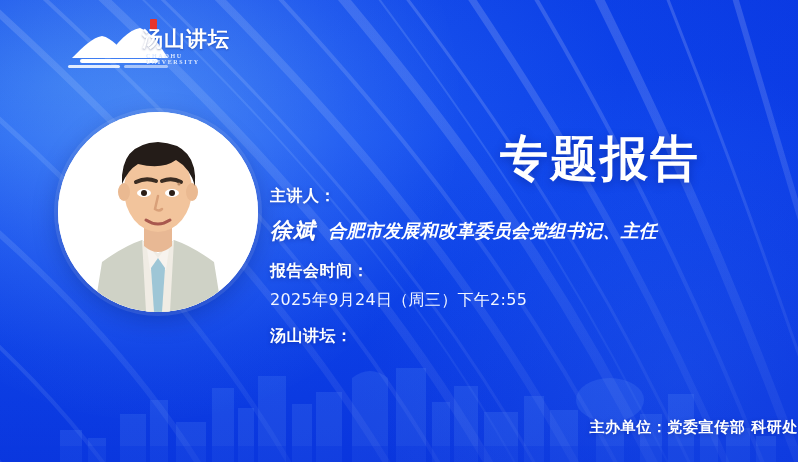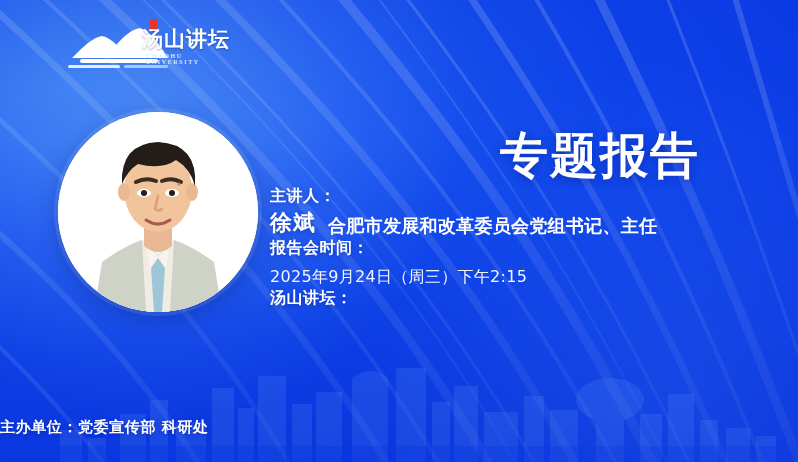--- a/index.html
+++ b/index.html
@@ -71,51 +71,51 @@
     font-size:45px;line-height:48px;font-weight:bold;color:#ffffff;
     letter-spacing:1px;
     font-family:"DejaVu Sans","Liberation Sans",sans-serif;
     text-shadow:0 2px 10px rgba(3,25,120,.45);
     white-space:nowrap;
   }
   .title2{
     position:absolute;left:500px;top:133px;
     font-size:48px;line-height:52px;font-weight:bold;color:#ffffff;
     letter-spacing:2px;
-    font-family:Liberation Mono, monospace;
+    font-family:Liberation Sans, sans-serif;
     text-shadow:0 2px 10px rgba(3,25,120,.45);
     white-space:nowrap;
   }
 
   
   .info{position:absolute;left:270px;top:186px;width:470px;}
   .lbl{
     font-size:16px;font-weight:bold;color:#ffffff;letter-spacing:.5px;
     font-family:"DejaVu Sans","Liberation Sans",sans-serif;
     text-shadow:0 1px 4px rgba(3,25,120,.40);
   }
-  .row-speaker{display:flex;align-items:flex-end;margin-top:1px;}
+  .row-speaker{display:flex;align-items:center;margin-top:9px;font-style:italic;}
   .sp-name{
     font-size:22px;font-weight:bold;color:#ffffff;letter-spacing:1px;
     font-family:"DejaVu Sans","Liberation Sans",sans-serif;
     text-shadow:0 1px 4px rgba(3,25,120,.40);
   }
   .sp-title{
     font-size:18px;font-weight:bold;color:#ffffff;margin-left:12px;letter-spacing:.3px;
     font-family:"DejaVu Sans","Liberation Sans",sans-serif;
   }
-  .blk{}
+  .blk{margin-top:15px;}
   .val{
     font-size:16px;color:#f2f6ff;margin-top:8px;letter-spacing:.3px;
     font-family:"DejaVu Sans","Liberation Sans",sans-serif;
   }
 
   
   .footer{
-    position:absolute;left:0;top:418px;width:100%;text-align:left;
+    position:absolute;left:0;top:418px;width:100%;text-align:right;
     font-size:15px;font-weight:bold;color:#ffffff;letter-spacing:.6px;
     font-family:"DejaVu Sans","Liberation Sans",sans-serif;
     text-shadow:0 1px 4px rgba(3,25,120,.40);
   }
 </style>
 </head>
 <body>
 
 <div id="poster">
 
@@ -249,21 +249,21 @@
 
   <div class="info">
     <div class="lbl">主讲人：</div>
     <div class="row-speaker">
       <span class="sp-name">徐斌</span>
       <span class="sp-title">合肥市发展和改革委员会党组书记、主任</span>
     </div>
 
     <div class="blk">
       <div class="lbl">报告会时间：</div>
-      <div class="val">2025年9月24日（周三）下午2:15</div>
+      <div class="val">2025年9月24日（周三）下午2:55</div>
     </div>
 
     <div class="blk">
       <div class="lbl">汤山讲坛：</div>
     </div>
   </div>
 
   <div class="footer">主办单位：党委宣传部  科研处</div>
 
 </div>

